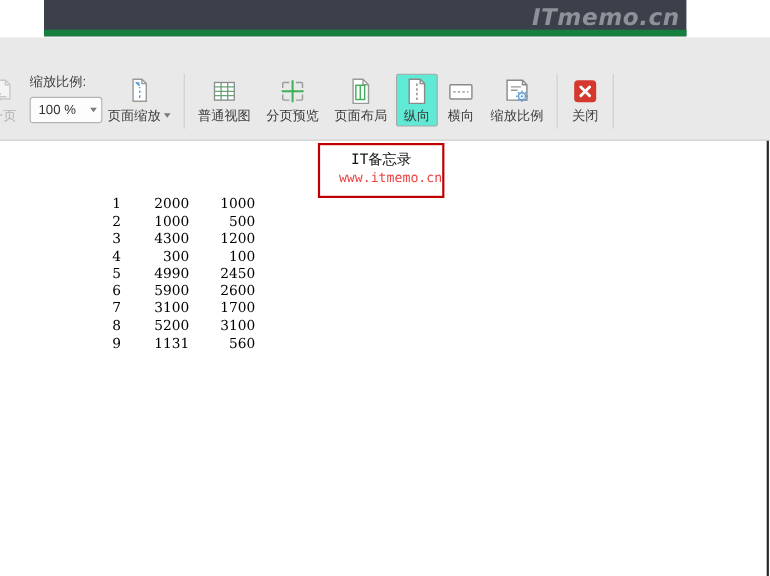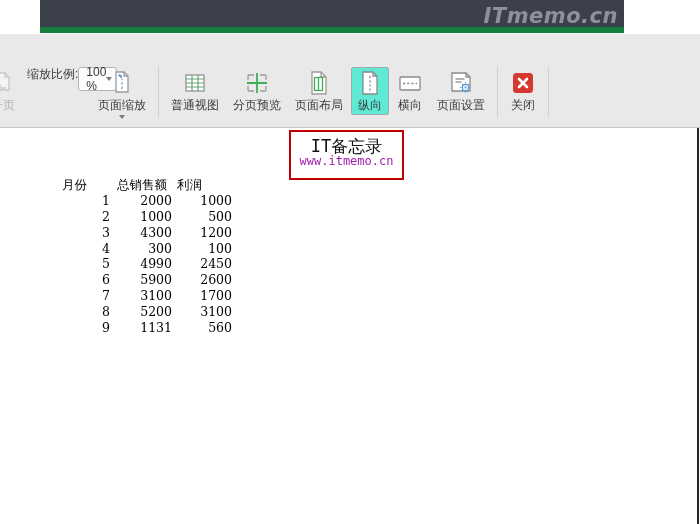--- a/index.html
+++ b/index.html
@@ -19,38 +19,38 @@
              background:#e9e9e9; border-bottom:1px solid #c6c6c6;
              display:flex; align-items:flex-start; padding-top:33px; }
   .tb-btn { display:flex; flex-direction:column; align-items:center; gap:2px;
             padding:2px 5px; margin:0 1px; color:#3d3d3d; font-size:12px;
             white-space:nowrap; border:1px solid transparent; border-radius:2px; }
   .tb-btn .lbl { line-height:14px; }
   .tb-btn.disabled { color:#b3b3b3; }
   .tb-btn.pressed { background:#5eead4; border-color:#a8a8a8; }
   .clip { margin-left:-16px; }
   .sep { width:1px; height:50px; background:#cfcfcf; margin:0 5px; }
-  .zoom-group { display:flex; flex-direction:row; margin:0 6px 0 4px; width:58px; }
+  .zoom-group { display:flex; flex-direction:column; margin:0 6px 0 4px; width:58px; }
   .zoom-caption { font-size:12px; color:#3d3d3d; line-height:14px; margin-bottom:7px; white-space:nowrap; }
   .zoom-combo { display:flex; align-items:center; justify-content:space-between;
-                width:44px; height:24px; background:#fdfdfd; border:1px solid #b4b4b4;
+                width:66px; height:24px; background:#fdfdfd; border:1px solid #b4b4b4;
                 border-radius:3px; font-size:12px; color:#333; padding:0 4px 0 7px; }
   .caret { width:0; height:0; border-left:3.5px solid transparent;
            border-right:3.5px solid transparent; border-top:4px solid #7a7a7a; display:inline-block; }
-  .lbl-caret { display:flex; align-items:center; gap:3px;flex-direction:column; }
+  .lbl-caret { display:flex; align-items:center; gap:3px; }
   svg.ic { display:block; }
 
   
   .preview { position:absolute; top:128px; left:0; width:700px; height:396px; background:#fff; }
   .wm-box { position:absolute; left:289px; top:2px; width:115px; height:50px;
             border:2px solid #c00000; background:#fff; text-align:center; padding-top:6px; }
-  .wm-line1 { font-size:17px; line-height:16px; color:#111;
+  .wm-line1 { font-size:13px; line-height:16px; color:#111;
               font-family:"DejaVu Sans Mono", monospace; }
-  .wm-line2 { font-size:12px; line-height:15px; color:#a21caf;
-              font-family:"DejaVu Sans Mono", monospace; }
+  .wm-line2 { font-size:12px; line-height:15px; color:#ef4444;
+              font-family:"DejaVu Sans Mono", monospace;text-align:right; }
 
   .sheet { position:absolute; left:62px; top:49px;
            font-family:"DejaVu Serif", serif; font-size:12.5px; color:#000; }
   .srow { display:grid; grid-template-columns:55px 60px 56px; height:15.9px; line-height:15.9px; }
   .srow.head .c1 { text-align:left; }
   .srow.head .c2, .srow.head .c3 { text-align:left; }
   .c1 { text-align:right; padding-right:7px; }
   .c2 { text-align:right; padding-right:5px; }
   .c3 { text-align:right; padding-right:1px; }
   .srow.head .c1, .srow.head .c2, .srow.head .c3 { padding:0; }
@@ -174,21 +174,21 @@
           <path d="M4 3h14l4 4v14H4z" fill="#fff" stroke="#8a8a8a"></path>
             <path d="M18 3v4h4" stroke="#8a8a8a"></path>
           <path d="M7.5 9h9M7.5 12h6" stroke="#9a9a9a"></path>
           <g stroke="#5b9bd5" stroke-width="1.2">
             <circle cx="17.5" cy="17.5" r="3.2" fill="#eaf2fb"></circle>
             <path d="M17.5 13.6v-1.4M17.5 21.4v1.4M13.6 17.5h-1.4M21.4 17.5h1.4M14.8 14.8l-1-1M20.2 20.2l1 1M14.8 20.2l-1 1M20.2 14.8l1-1"></path>
             <circle cx="17.5" cy="17.5" r="1" fill="#5b9bd5" stroke="none"></circle>
           </g>
         </svg>
       </span>
-      <span class="lbl">页面设置</span>
+      <span class="lbl">缩放比例</span>
     </div>
 
 
     <div class="sep"></div>
 
     <div class="tb-btn">
       <span>
         <svg class="ic" width="26" height="26" viewBox="0 0 26 26">
           <rect x="3" y="3" width="20" height="20" rx="3.5" fill="#d5382e"></rect>
           <path d="M9 9l8 8M17 9l-8 8" stroke="#fff" stroke-width="2.6" stroke-linecap="round"></path>
@@ -201,25 +201,20 @@
   </div>
 
   <div class="preview">
 
     <div class="wm-box">
       <div class="wm-line1">IT备忘录</div>
       <div class="wm-line2">www.itmemo.cn</div>
     </div>
 
     <div class="sheet">
-      <div class="srow head">
-        <span class="c1">月份</span>
-        <span class="c2">总销售额</span>
-        <span class="c3">利润</span>
-      </div>
       <div id="sheet-rows">
           <div class="srow">
             <span class="c1">1</span>
             <span class="c2">2000</span>
             <span class="c3">1000</span>
           </div>
           <div class="srow">
             <span class="c1">2</span>
             <span class="c2">1000</span>
             <span class="c3">500</span>

